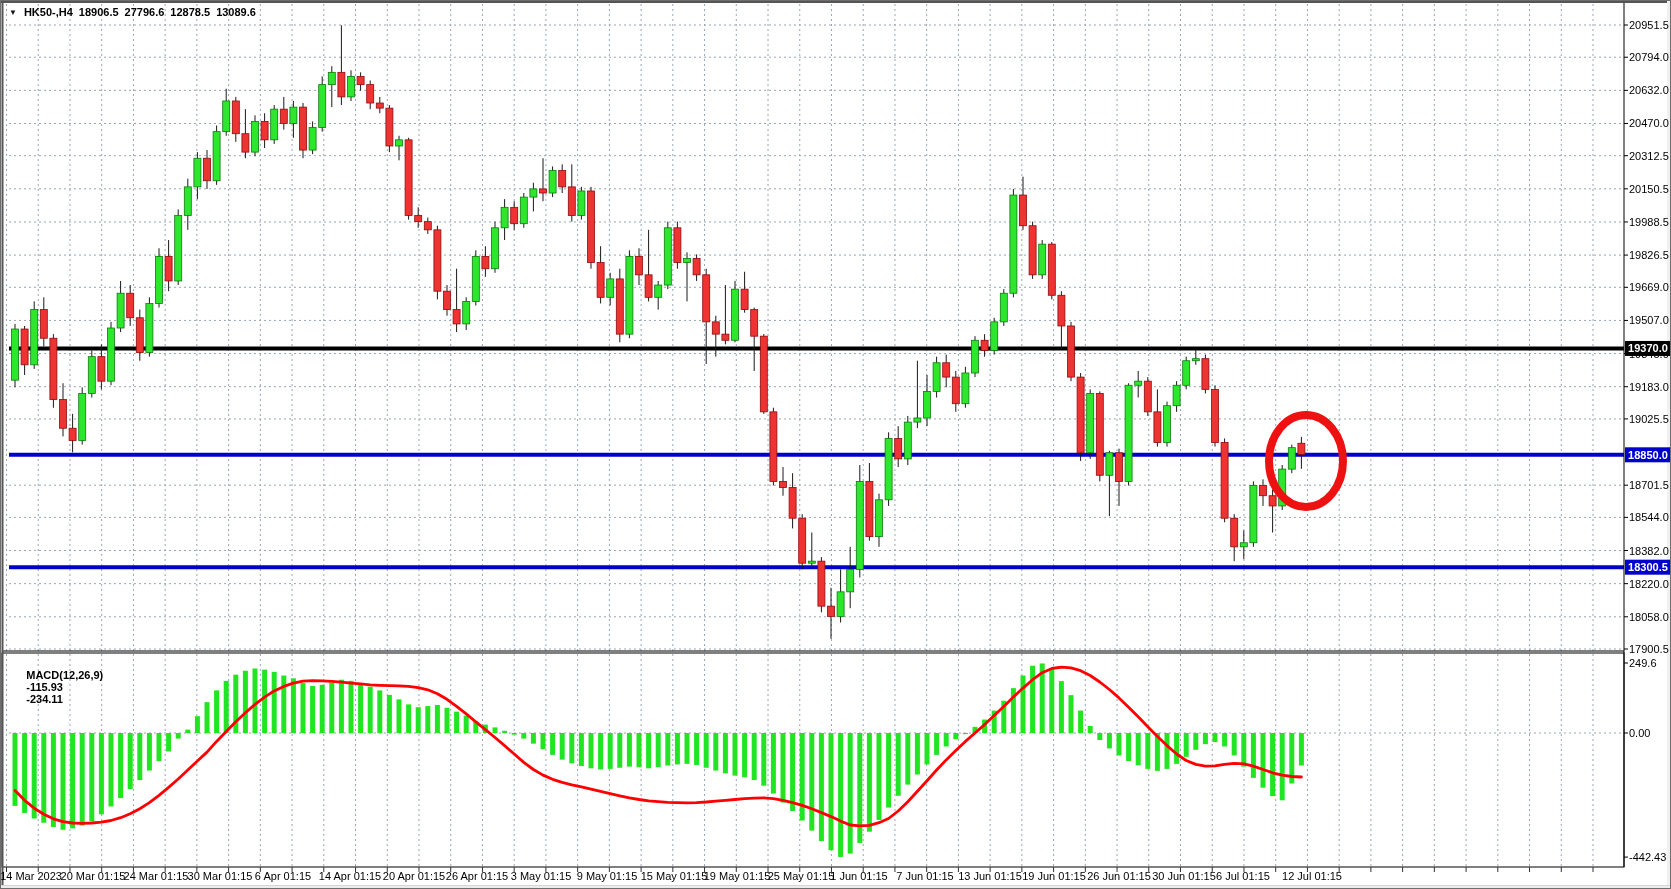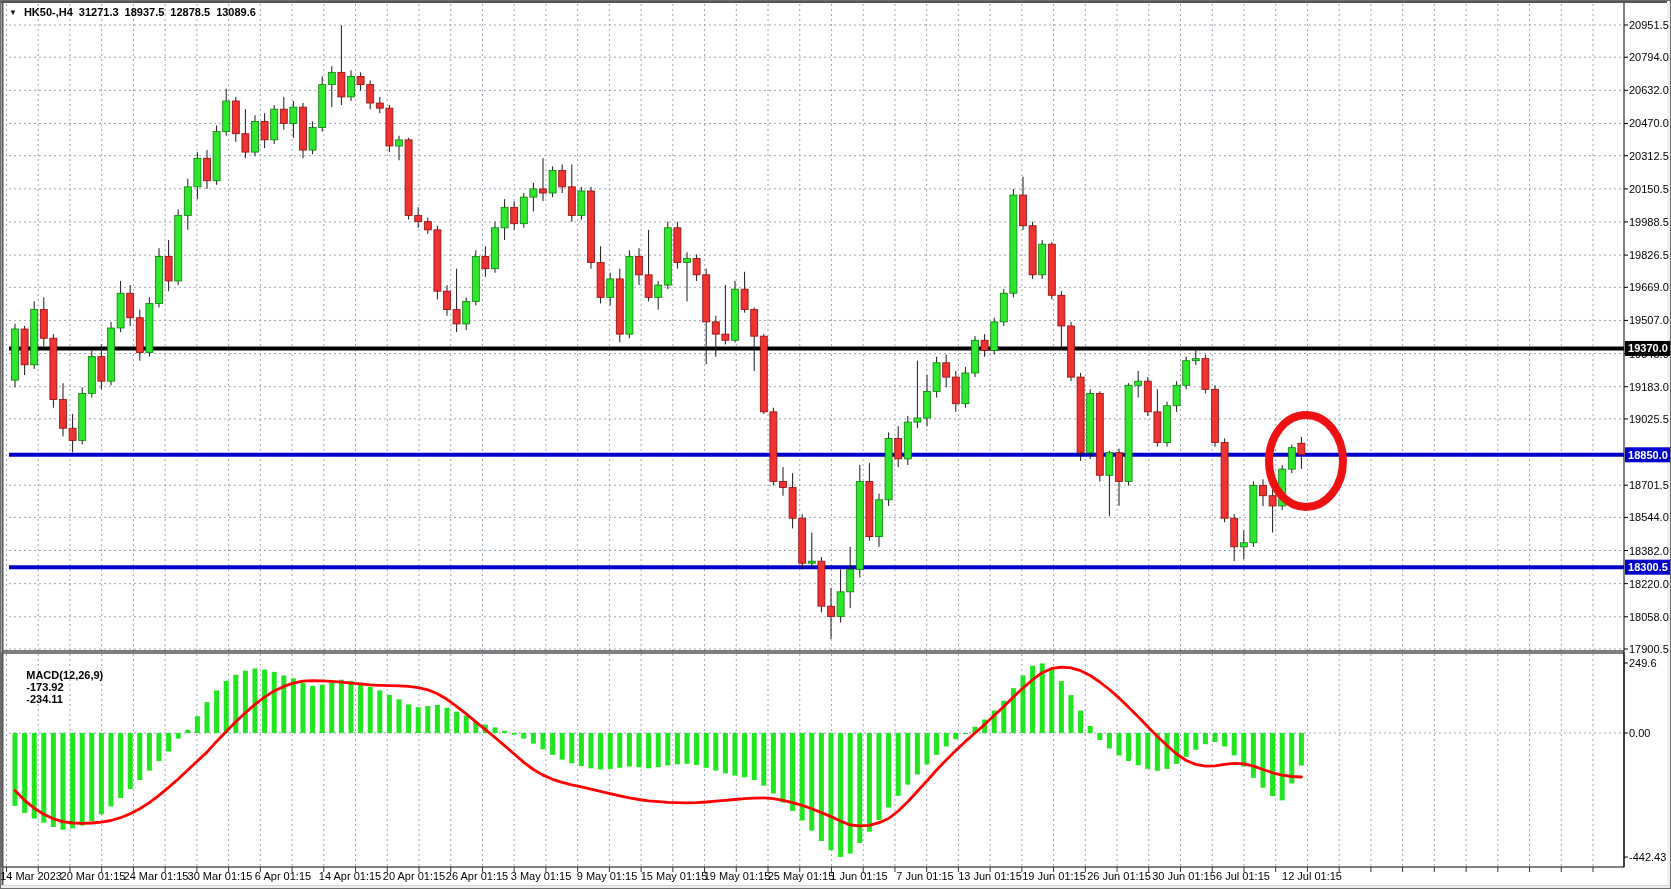--- a/index.html
+++ b/index.html
@@ -644,26 +644,26 @@
         <text x="1118" y="879" fill="#000" font-size="11" text-anchor="middle">26 Jun 01:15</text>
         <text x="1183" y="879" fill="#000" font-size="11" text-anchor="middle">30 Jun 01:15</text>
         <text x="1242" y="879" fill="#000" font-size="11" text-anchor="middle">6 Jul 01:15</text>
         <text x="1311" y="879" fill="#000" font-size="11" text-anchor="middle">12 Jul 01:15</text>
       </g>
     </svg>
 
   <div class="hdr">
     <span class="tri">▼</span>
     <span>HK50-,H4</span>
-    <span>31271.3</span>
-    <span>18937.5</span>
+    <span>18906.5</span>
+    <span>27796.6</span>
     <span>12878.5</span>
     <span>13089.6</span>
   </div>
 
   <div class="macd-lbl">
     <span>MACD(12,26,9)</span>
-    <span>-173.92</span>
+    <span>-115.93</span>
     <span>-234.11</span>
   </div>
 
   <div class="bottom-strip"></div>
 </div>
 
 </body></html>

